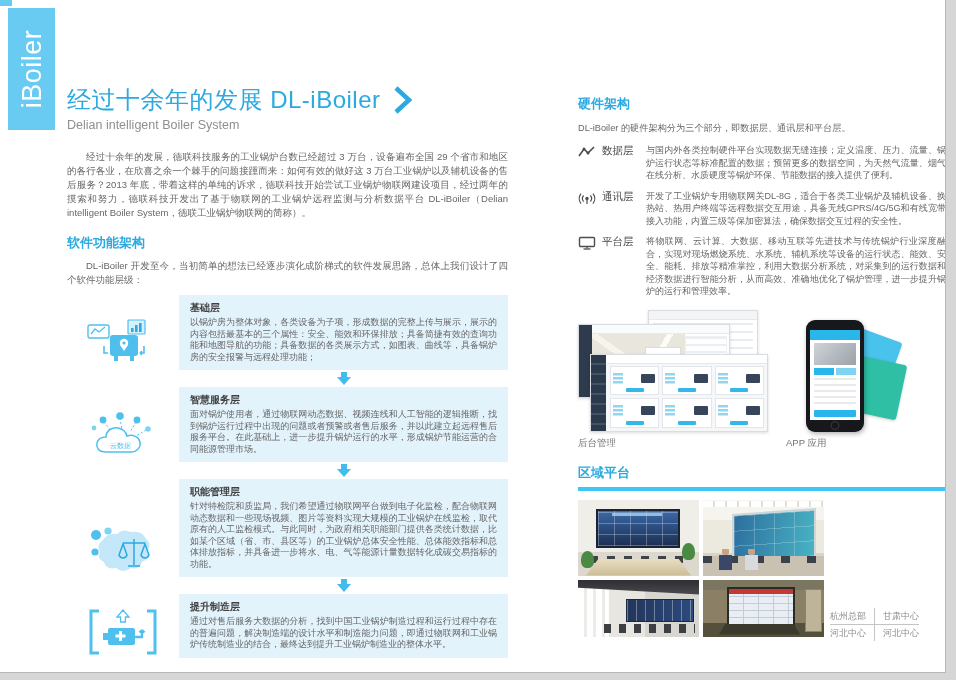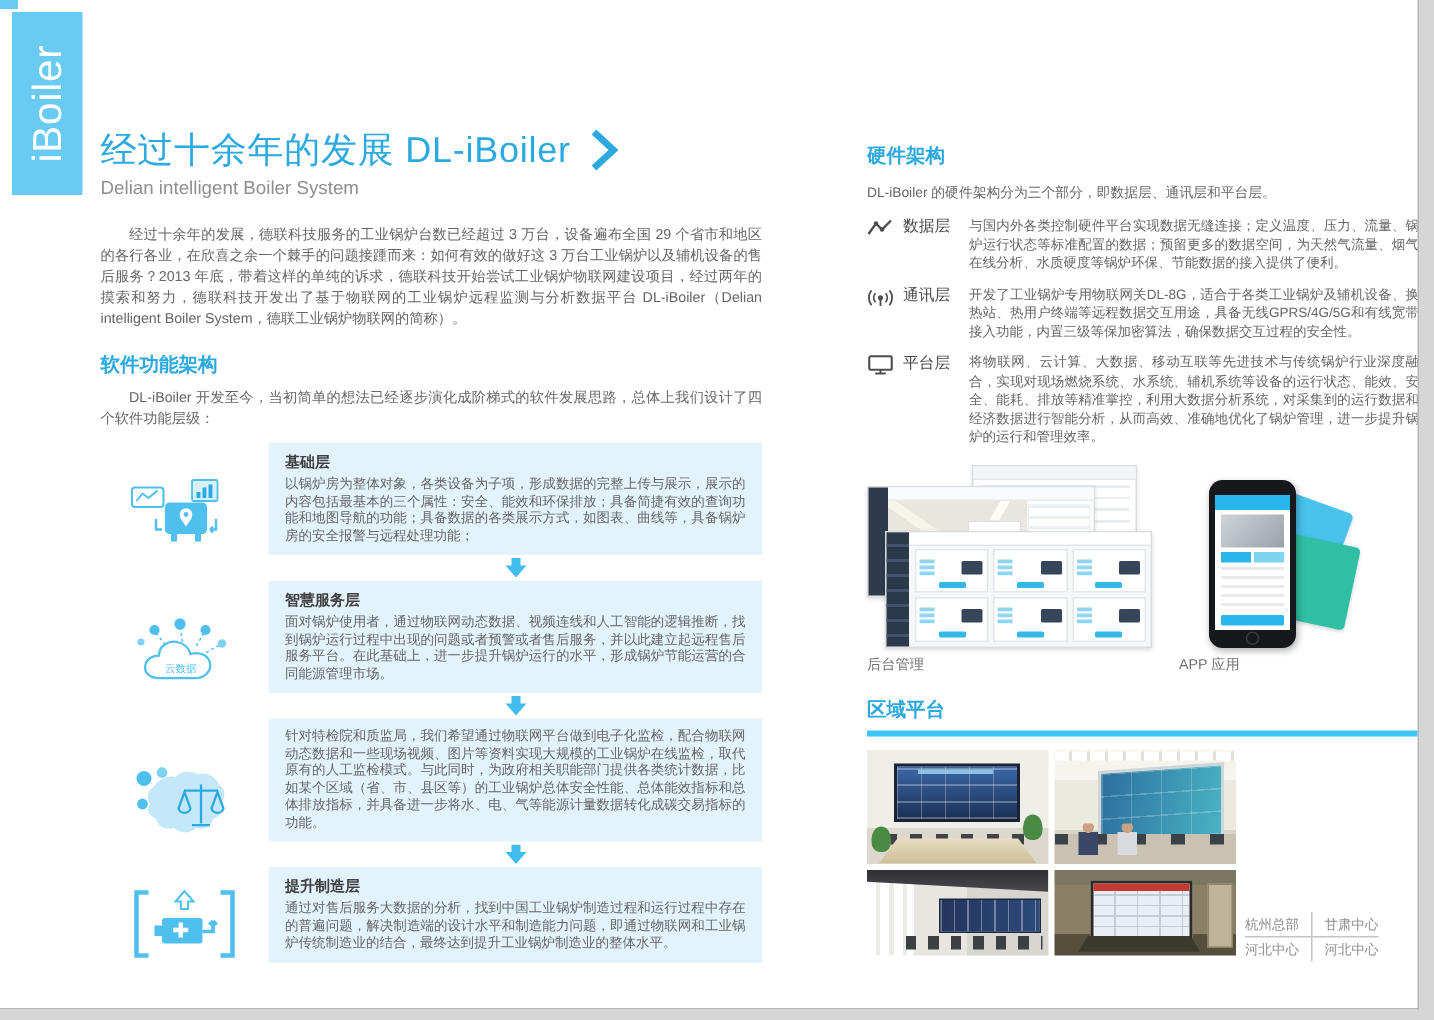--- a/index.html
+++ b/index.html
@@ -216,20 +216,21 @@
             <g stroke="#2ba9e0" stroke-width="1.5" fill="none">
               <line x1="48" y1="14" x2="48" y2="40"></line>
                 <line x1="37" y1="18" x2="59" y2="18"></line>
               <path d="M33 30 l4 -11 4 11 a4.2 4.2 0 0 1 -8 0 z"></path>
               <path d="M55 30 l4 -11 4 11 a4.2 4.2 0 0 1 -8 0 z"></path>
               <line x1="42" y1="41" x2="54" y2="41"></line>
             </g>
           </svg>
         </div>
         <div class="layer-box">
+          <div class="layer-title">职能管理层</div>
           <div class="layer-text">针对特检院和质监局，我们希望通过物联网平台做到电子化监检，配合物联网动态数据和一些现场视频、图片等资料实现大规模的工业锅炉在线监检，取代原有的人工监检模式。与此同时，为政府相关职能部门提供各类统计数据，比如某个区域（省、市、县区等）的工业锅炉总体安全性能、总体能效指标和总体排放指标，并具备进一步将水、电、气等能源计量数据转化成碳交易指标的功能。</div>
         </div>
       </div>
 
       <div class="flow-arrow">
         <svg width="14" height="13" viewBox="0 0 14 13">
             <path d="M4 0 h6 v5 h4 l-7 8 -7 -8 h4 z"></path>
           </svg>
       </div>
 

